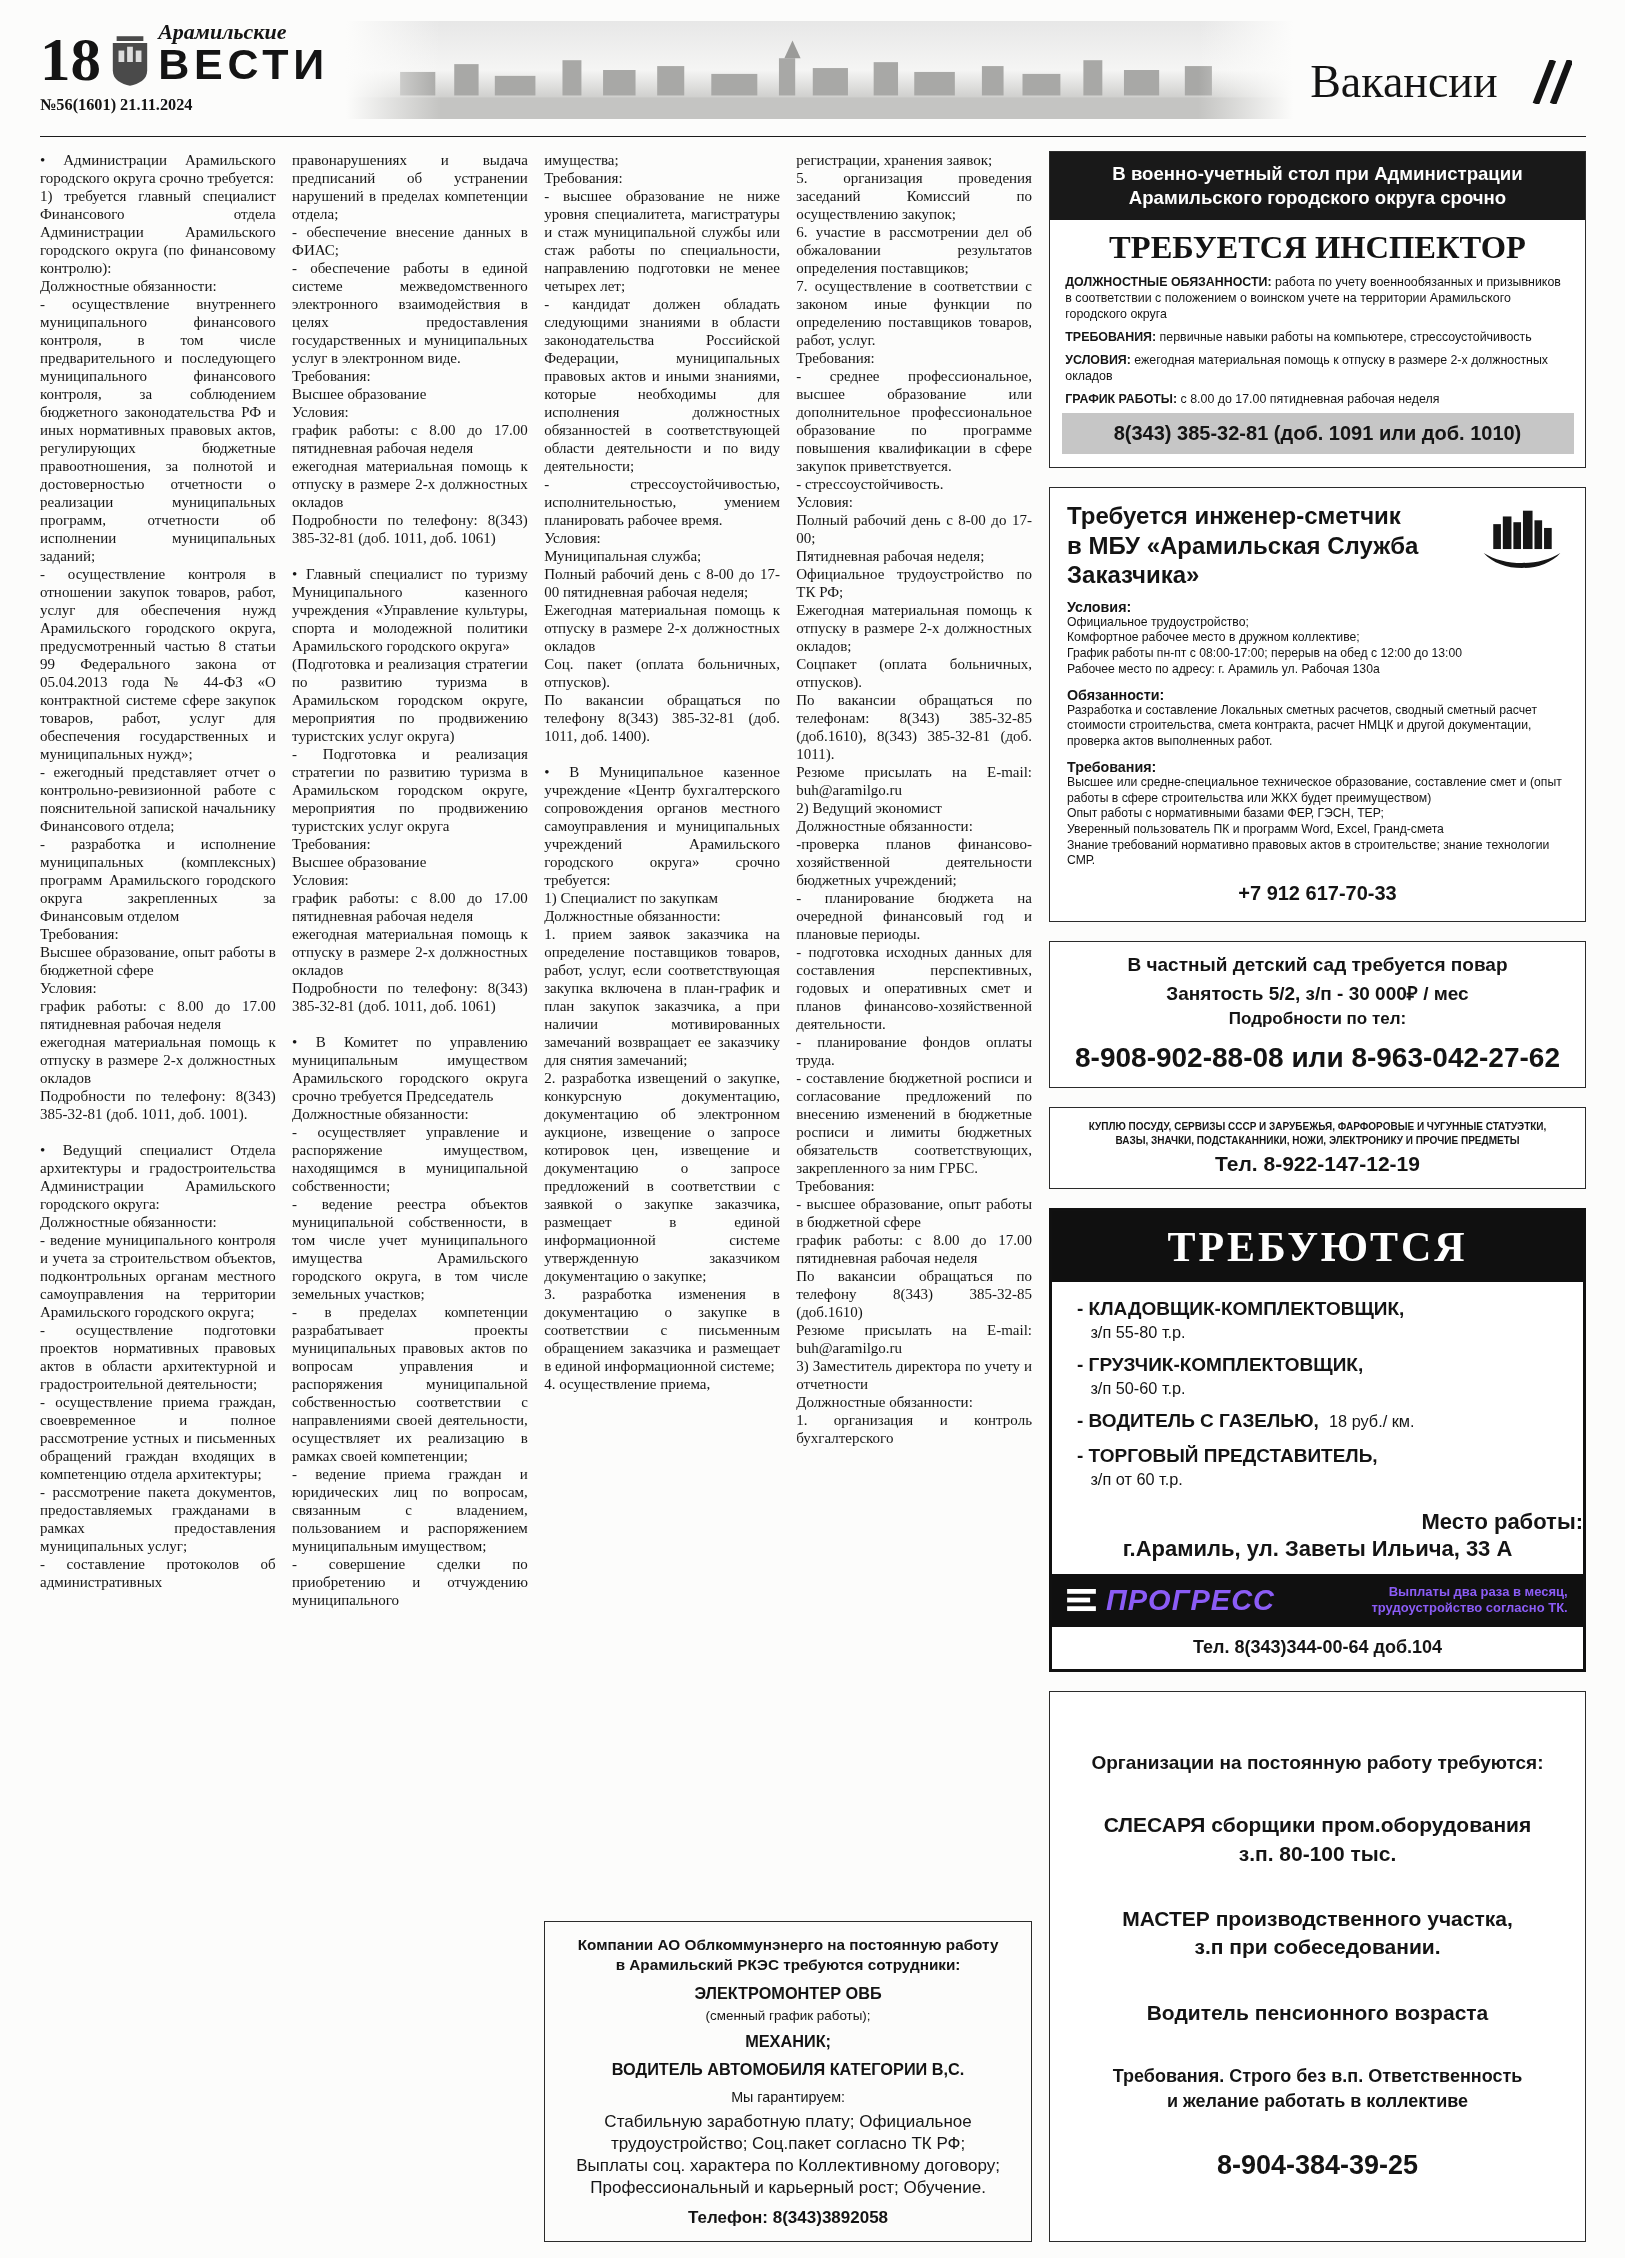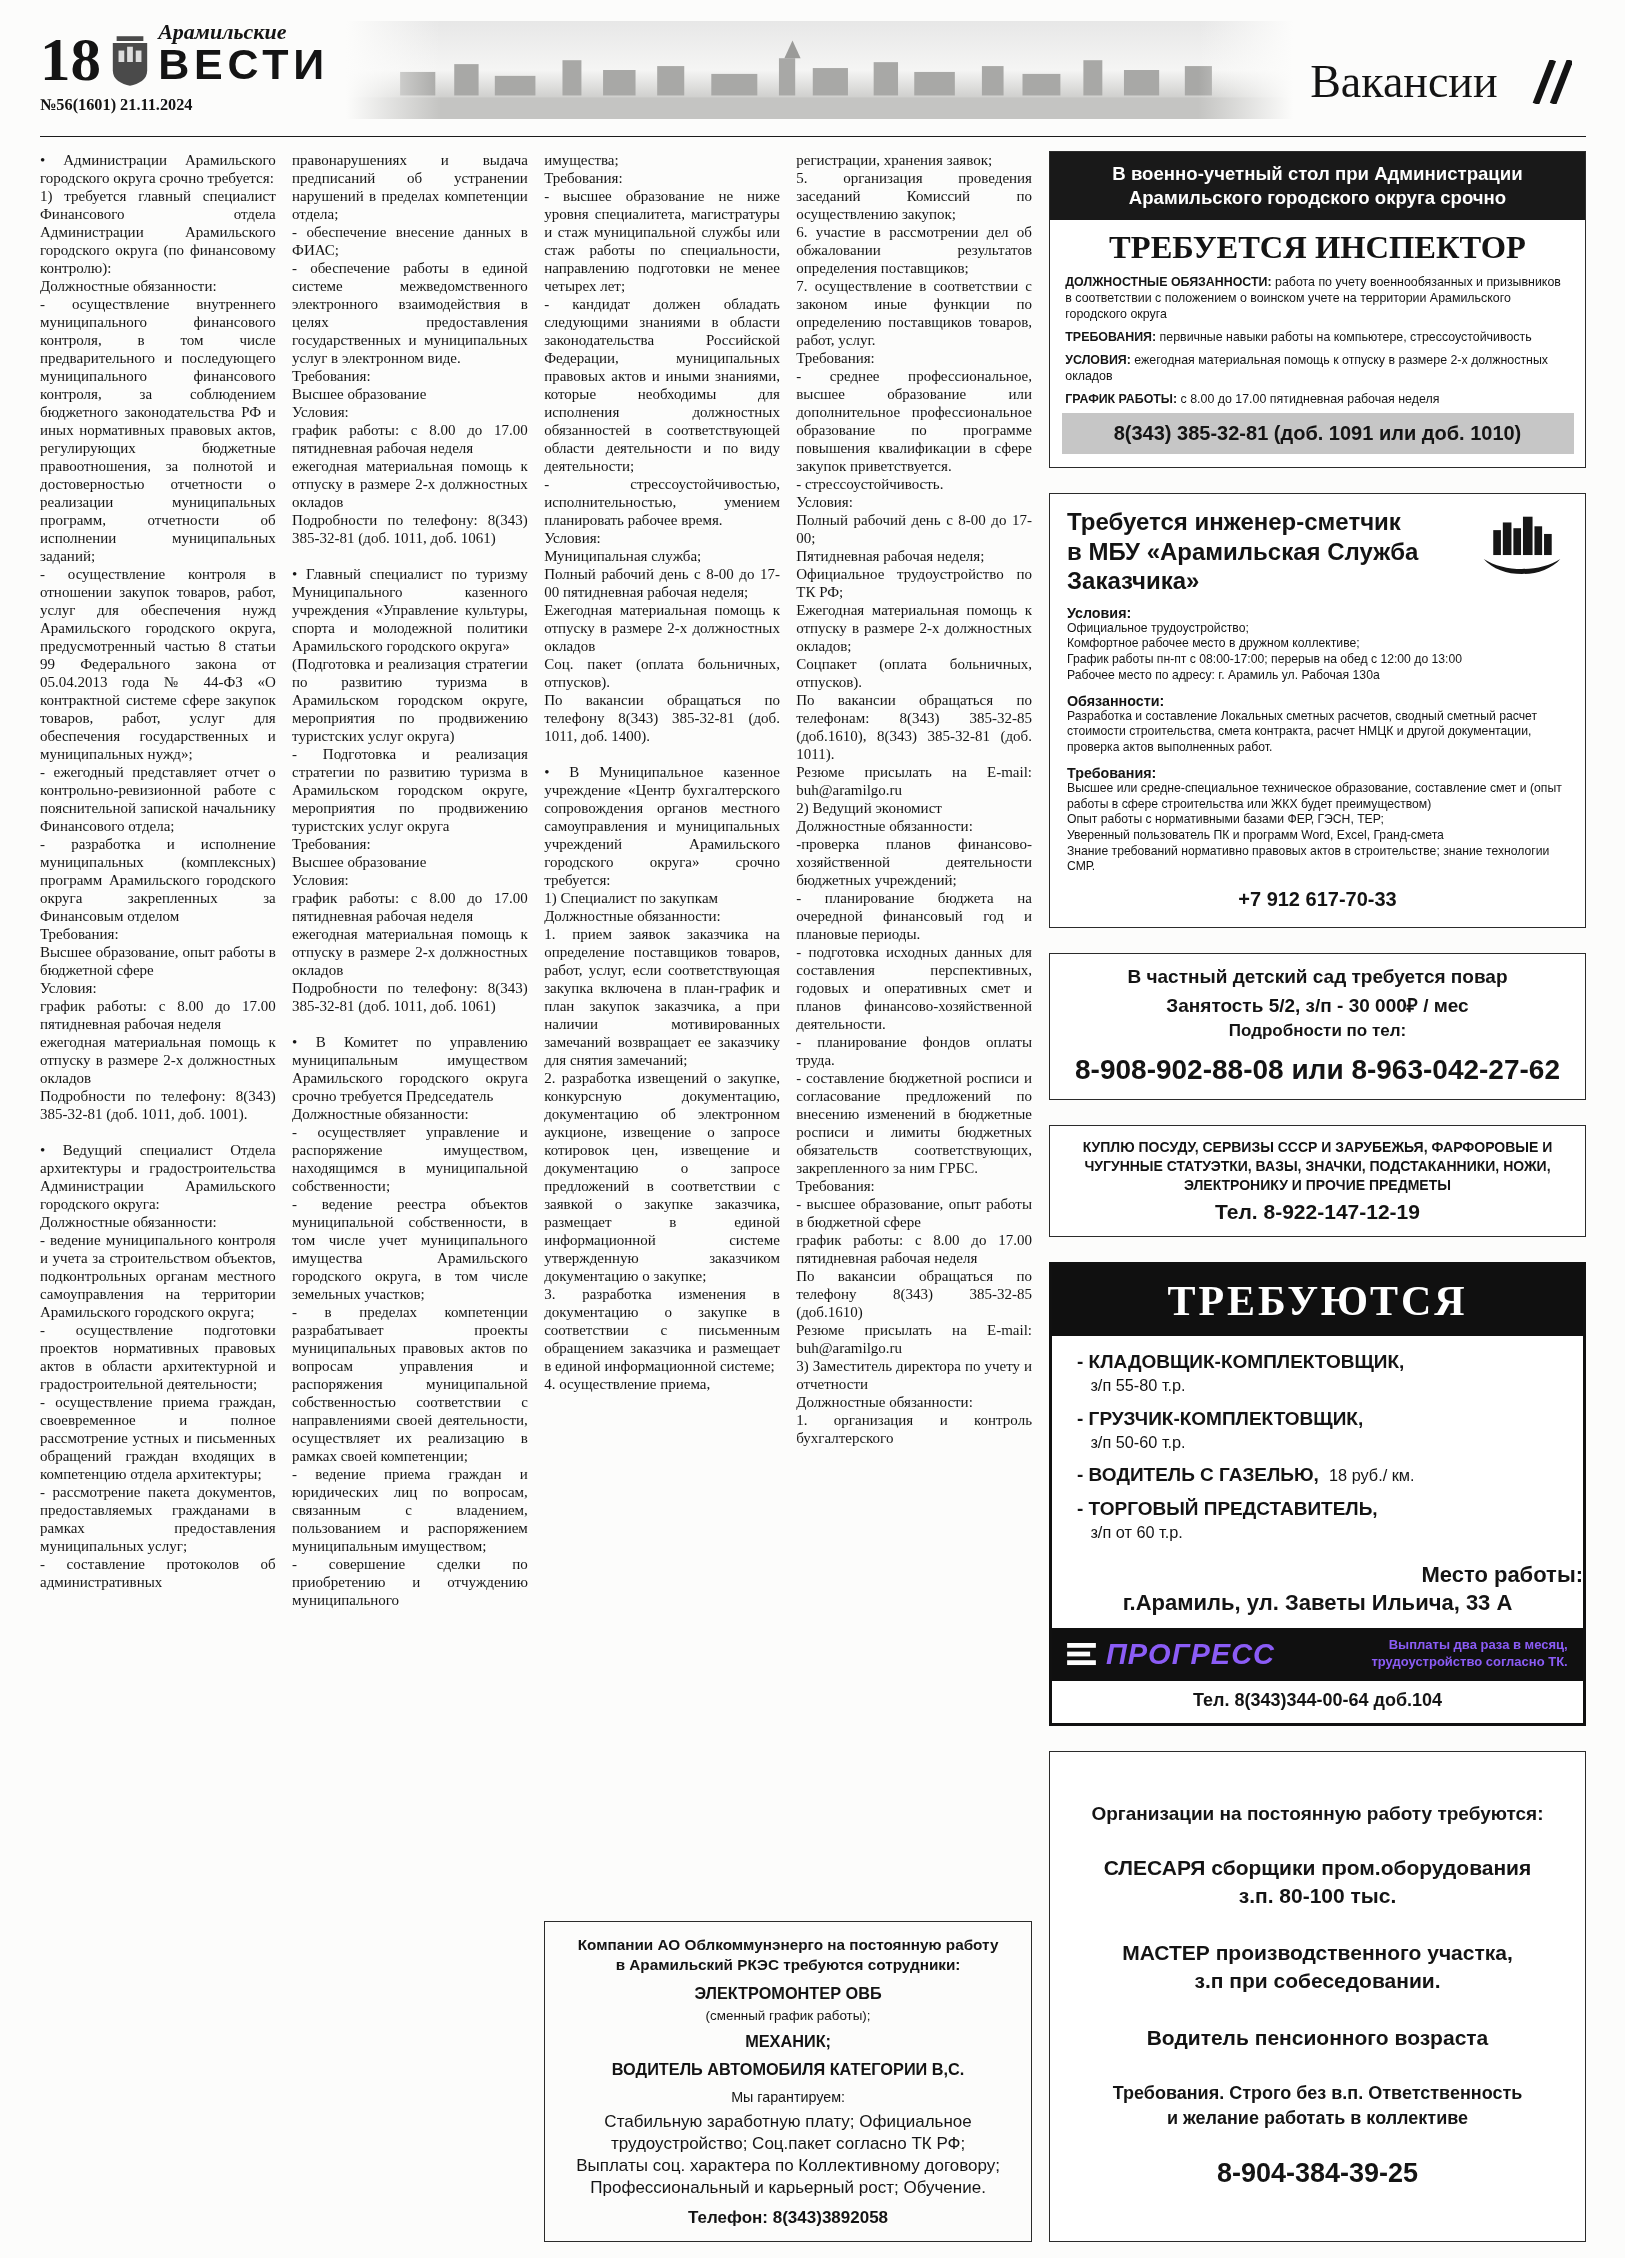--- a/index.html
+++ b/index.html
@@ -33,21 +33,21 @@
   
   .energo{grid-column:3/5;grid-row:2;border:1.9px solid #2b2b2b;padding:13.4px 29px;font-family:"Liberation Sans",sans-serif;text-align:center;display:flex;flex-direction:column;justify-content:space-between;}
   .en-intro{font-weight:bold;font-size:15.3px;line-height:1.3;}
   .en-job{font-weight:bold;font-size:16.3px;margin-top:2.9px;}
   .en-note{font-size:13.4px;}
   .en-guar-title{font-size:14.3px;margin-top:4.8px;}
   .en-guar{font-size:17px;line-height:1.3;}
   .en-phone{font-weight:bold;font-size:17px;margin-top:2.9px;}
 
   
-  .rail{flex:none;width:537px;display:flex;flex-direction:column;gap:25px;font-family:"Liberation Sans",sans-serif;min-height:0;}
+  .rail{flex:none;width:537px;display:flex;flex-direction:column;gap:19px;font-family:"Liberation Sans",sans-serif;min-height:0;}
   .box{border:1.9px solid #2b2b2b;background:#fff;}
 
   .insp-header{background:#191919;color:#fff;text-align:center;font-weight:bold;font-size:18.6px;line-height:1.3;padding:9.6px 5.7px;white-space:pre-line;}
   .insp-title{text-align:center;font-family:"Liberation Serif",serif;font-weight:bold;font-size:32.5px;margin:9.6px 0 7.6px;}
   .insp-body{padding:0 15.3px;font-size:12.4px;line-height:1.3;}
   .insp-body p{margin:0 0 6.7px;}
   .insp-phone{background:#c6c6c6;text-align:center;font-weight:bold;font-size:20px;padding:8.6px 3.8px;margin:3.8px 11.5px 13.4px;}
 
   .engineer{padding:13.4px 17px 15.3px;}
   .eng-head{display:flex;gap:11.5px;align-items:flex-start;}
@@ -57,21 +57,21 @@
   .eng-text{font-size:12.2px;line-height:1.28;white-space:pre-line;}
   .eng-phone{text-align:center;font-weight:bold;font-size:20px;margin-top:13.4px;}
 
   .cook{padding:12.4px 9.6px;text-align:center;}
   .cook-l1{font-weight:bold;font-size:19px;}
   .cook-l2{font-weight:bold;font-size:19px;margin-top:3.8px;}
   .cook-l3{font-weight:bold;font-size:17px;margin-top:3.8px;}
   .cook-phone{font-weight:bold;font-size:28px;margin-top:13px;}
 
   .kuplyu{padding:12.4px 23px;text-align:center;}
-  .kuplyu-text{font-weight:bold;font-size:14px;line-height:1.35;}
+  .kuplyu-text{font-weight:bold;font-size:10px;line-height:1.35;}
   .kuplyu-phone{font-weight:bold;font-size:21px;margin-top:4.8px;}
 
   .progress{border-width:3.8px;border-color:#111;}
   .prog-header{background:#101010;color:#fff;text-align:center;font-family:"Liberation Serif",serif;font-weight:bold;font-size:42px;padding:11.5px 0;letter-spacing:2.9px;}
   .prog-items{padding:15.3px 25px 3.8px;}
   .prog-item{margin-bottom:12.4px;}
   .prog-item .nm{font-weight:bold;font-size:19px;}
   .prog-item .sal{display:block;font-size:16.3px;margin:2.9px 0 0 13.4px;}
   .prog-item.inline .sal{display:inline;margin:0 0 0 5.7px;}
   .prog-place-label{text-align:right;font-weight:bold;font-size:22px;margin-top:3.8px;}

